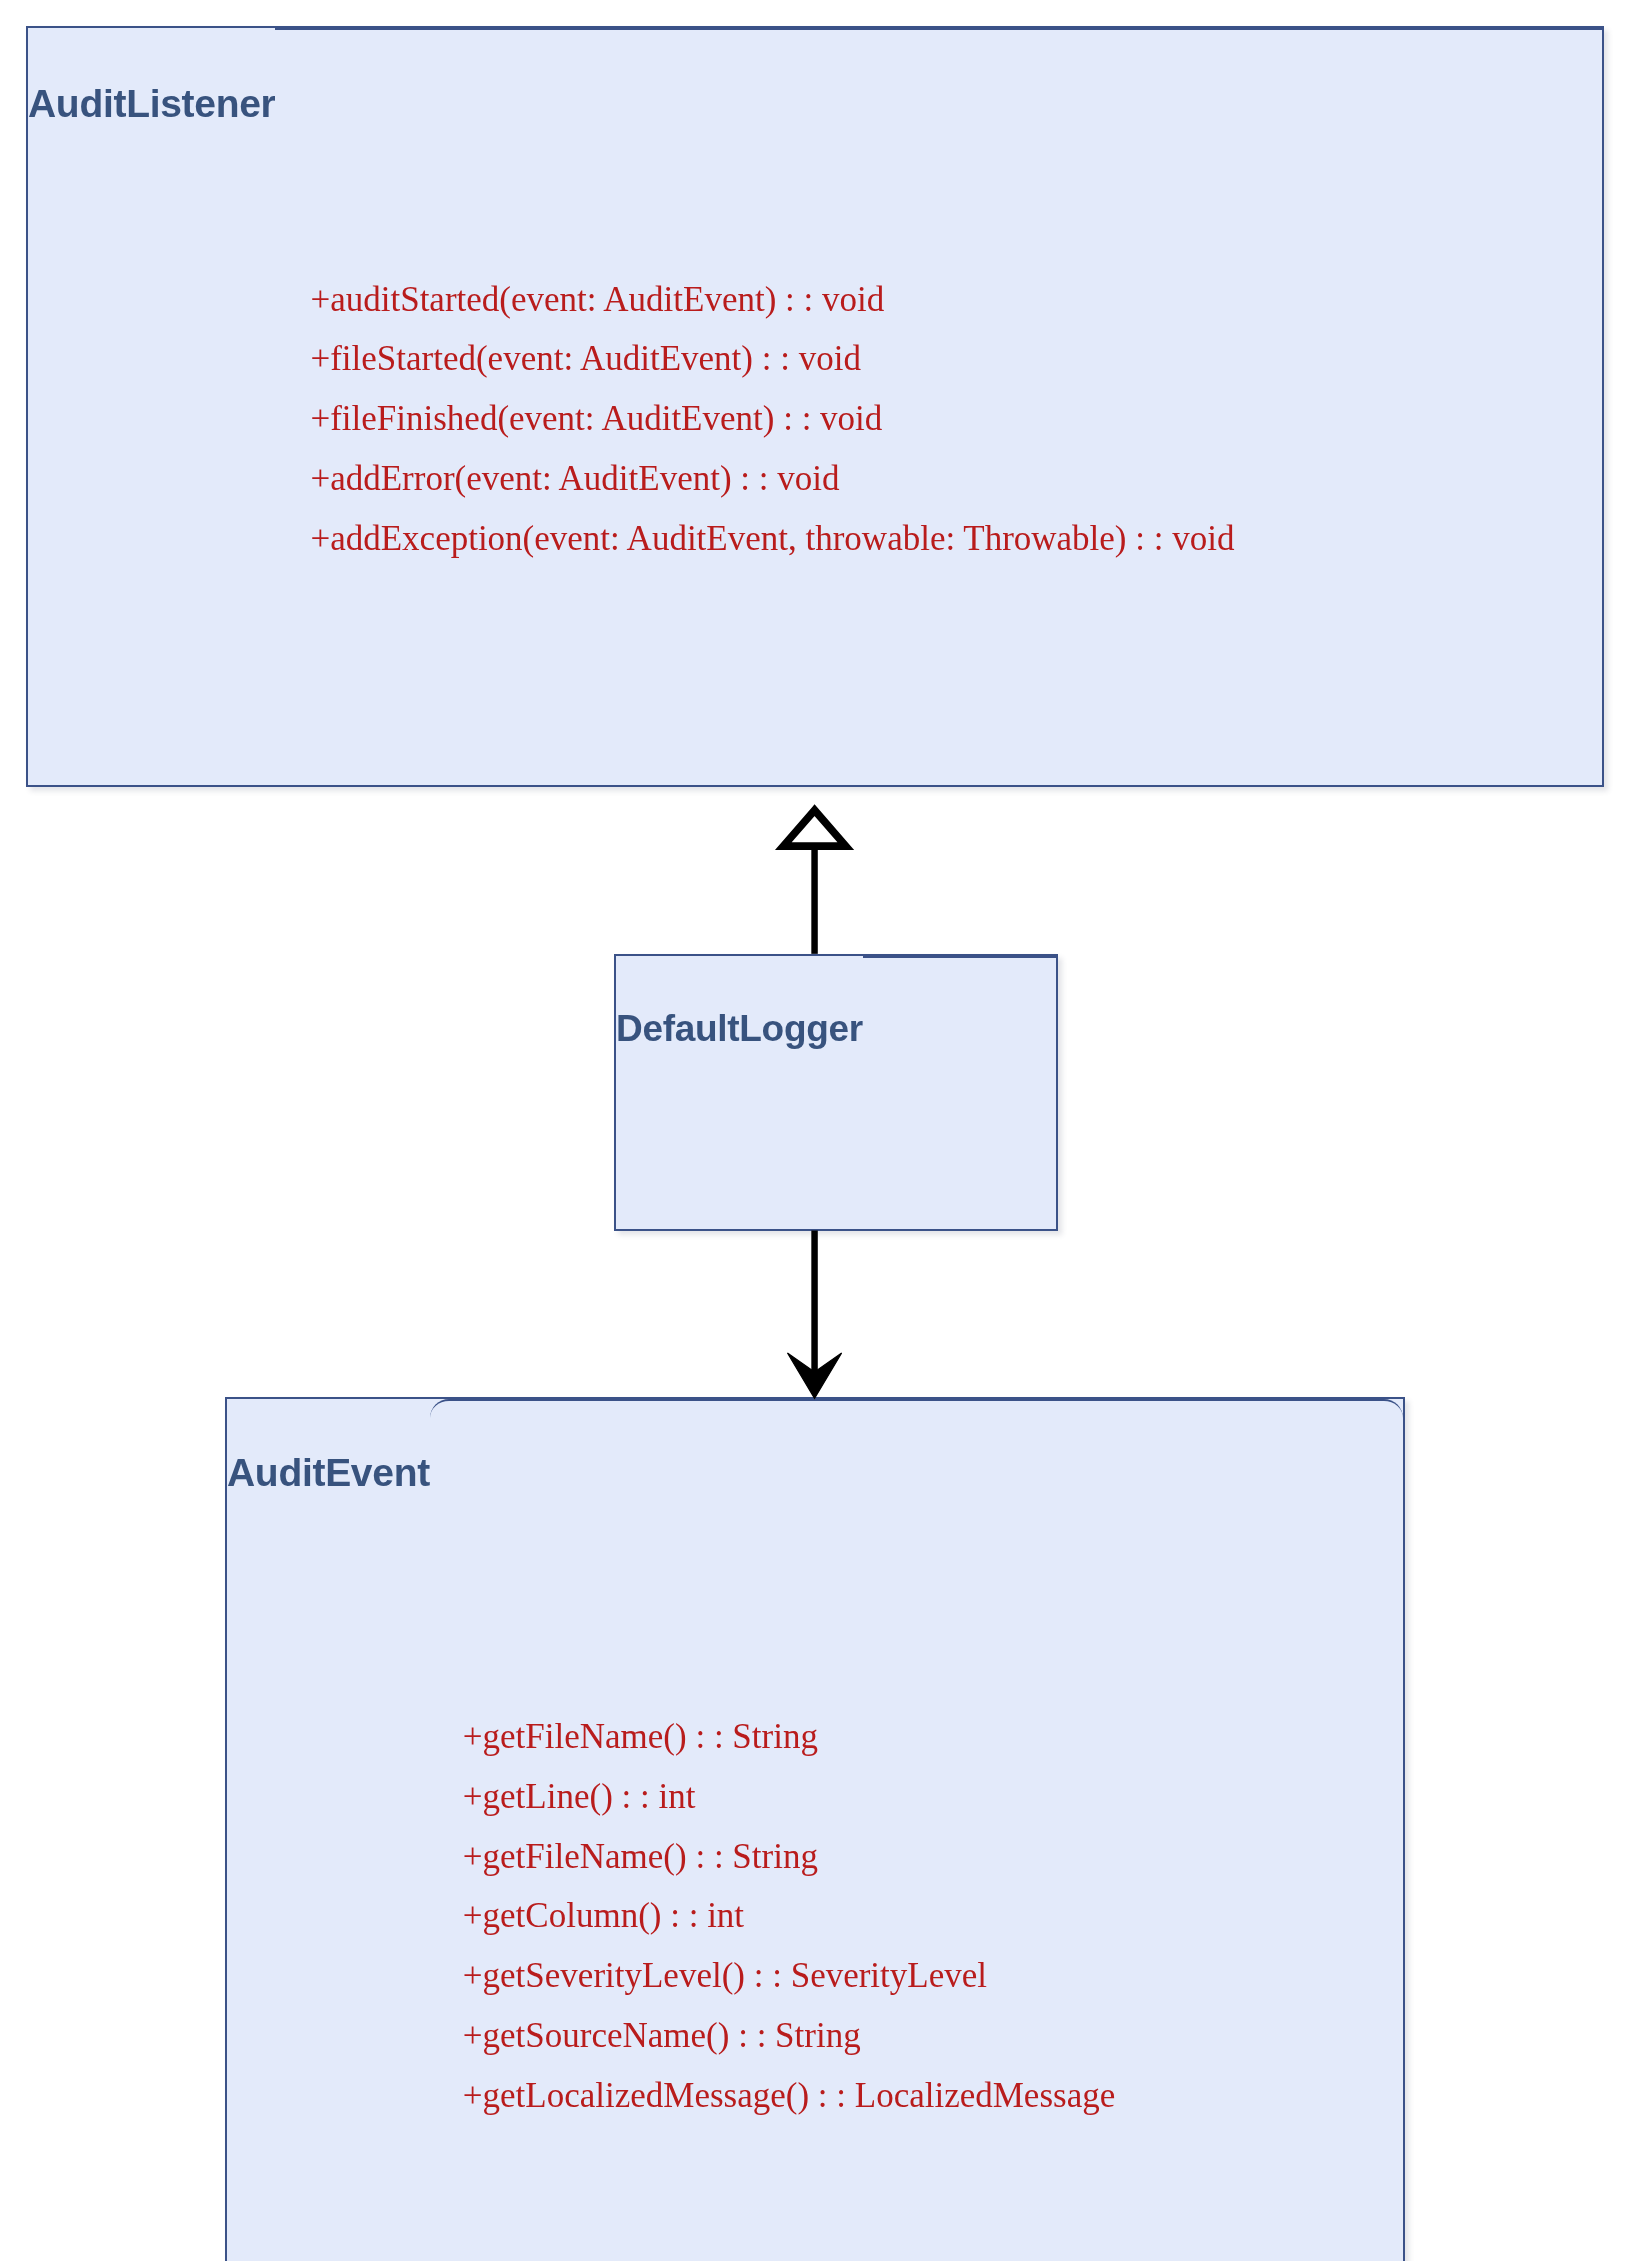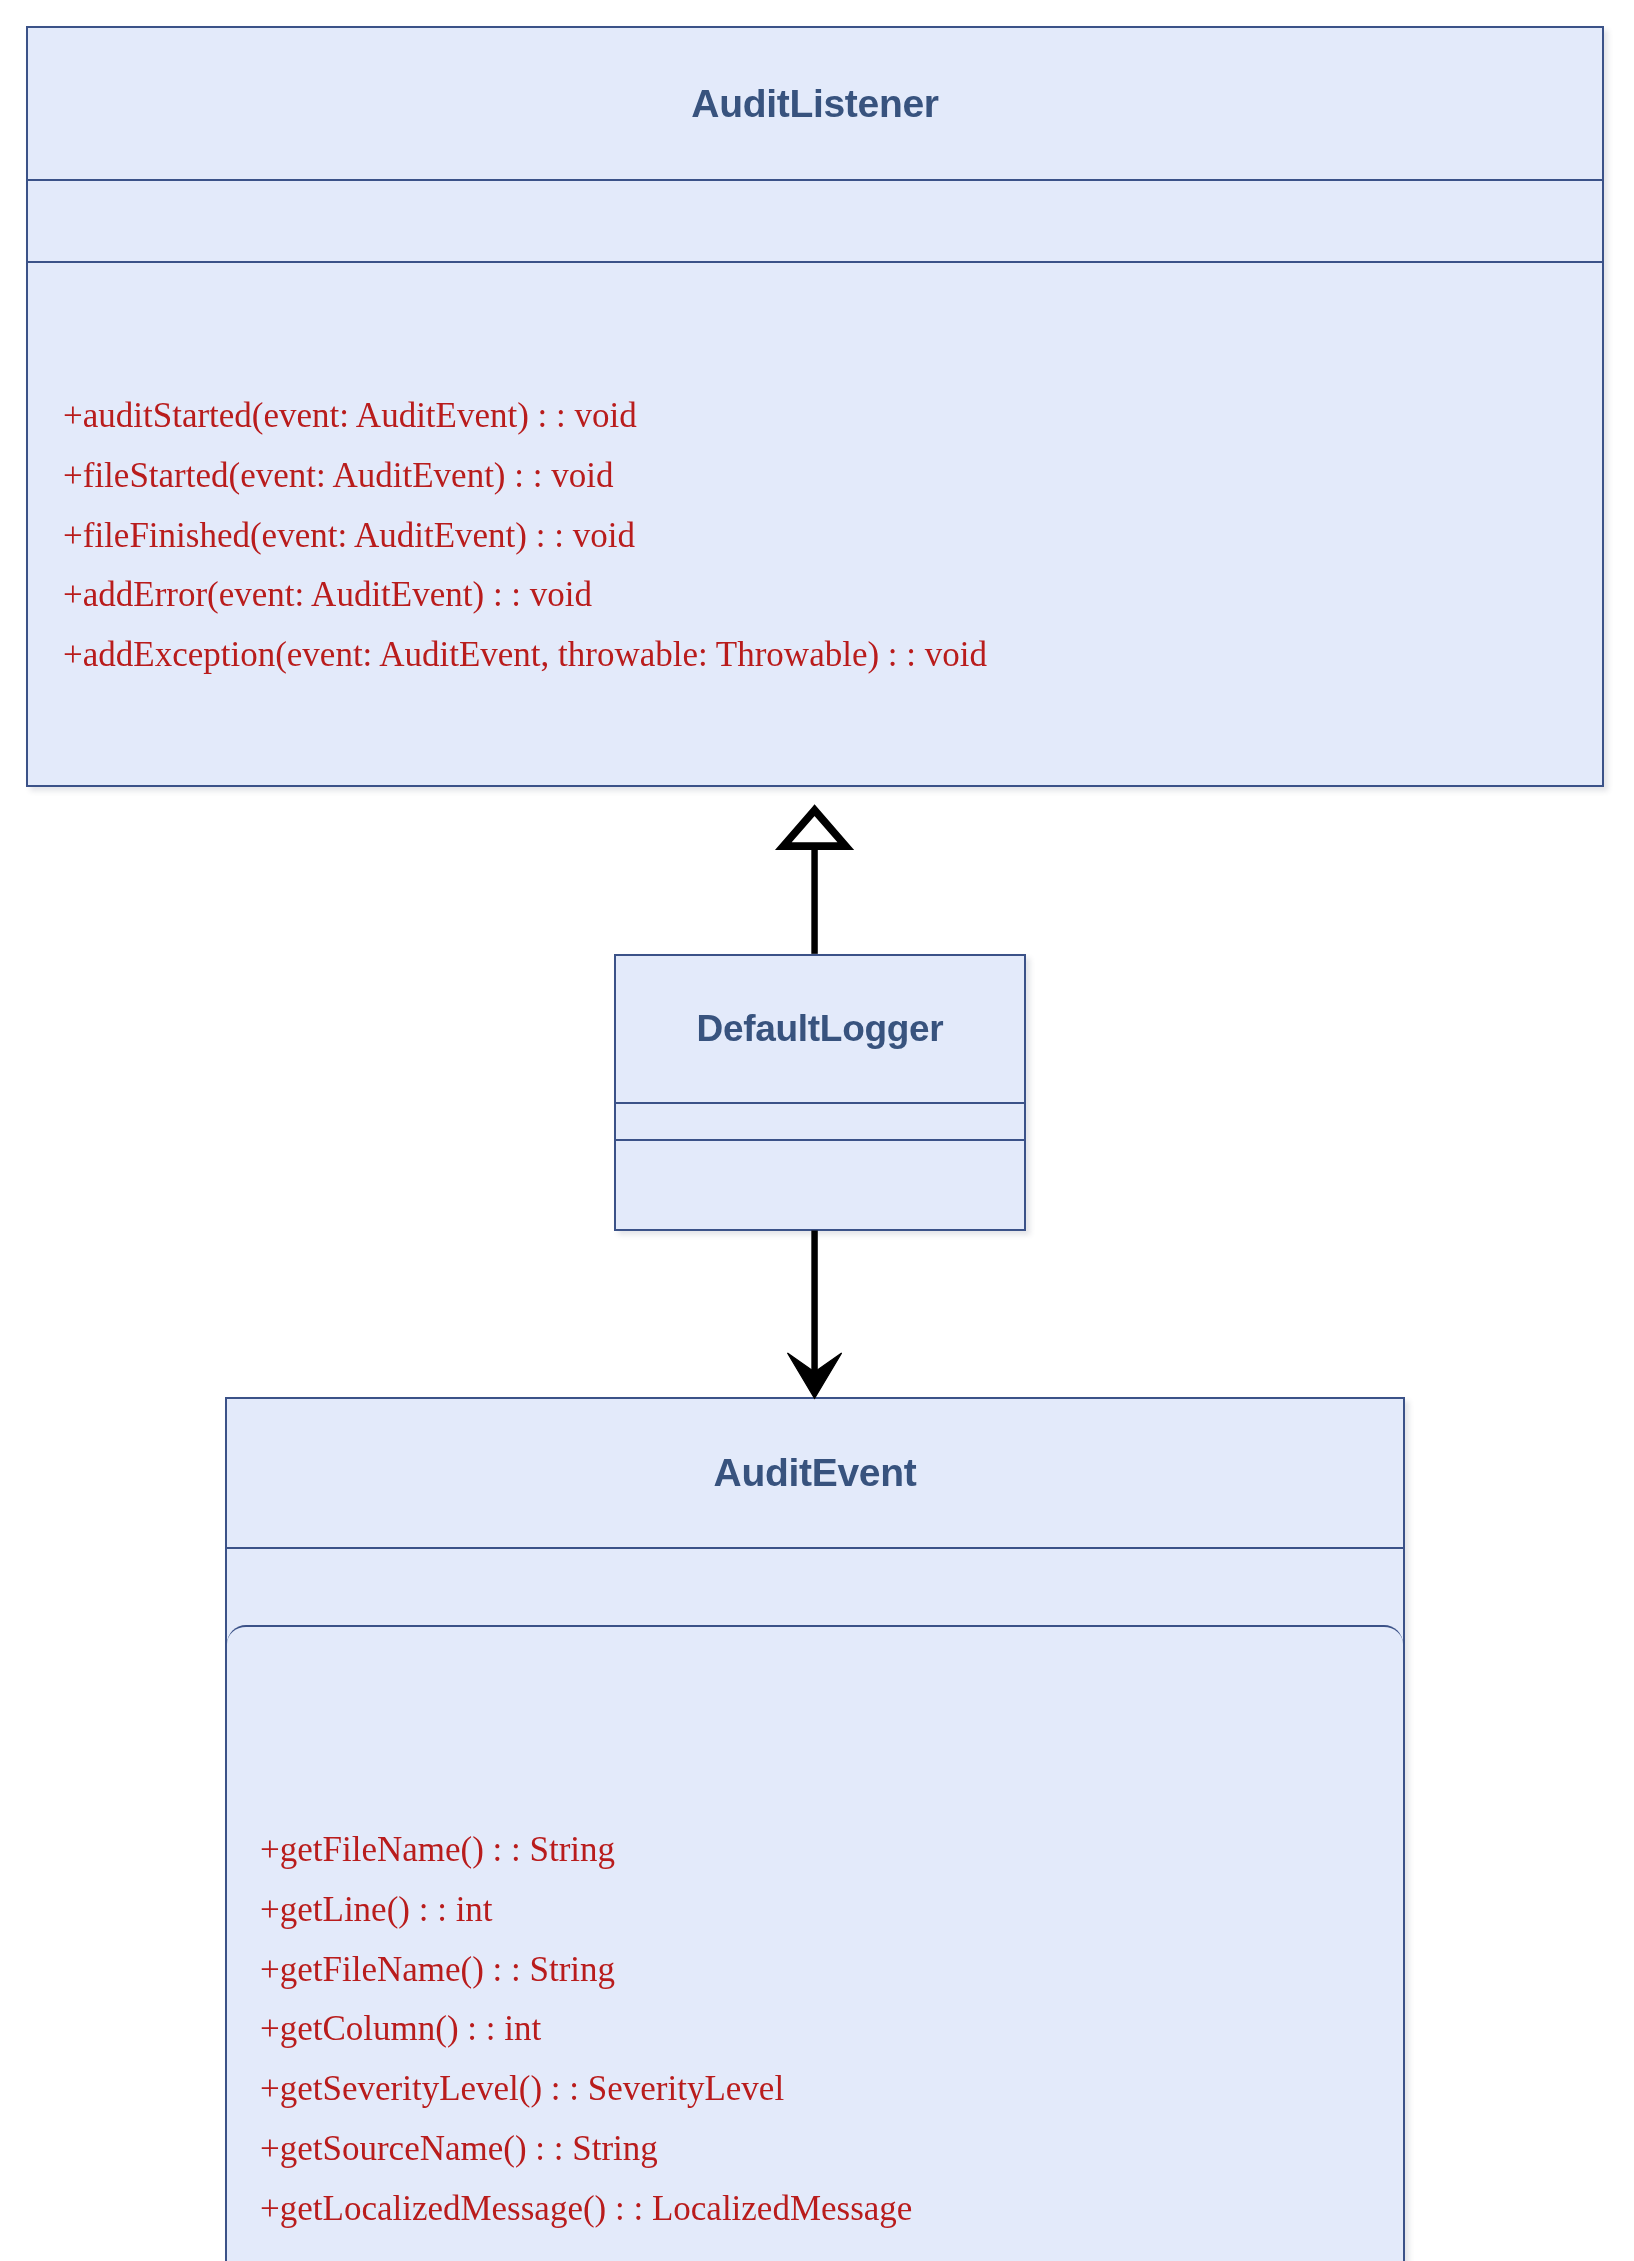--- a/index.html
+++ b/index.html
@@ -24,21 +24,21 @@
   }
 
   
   .uml-class {
     position: absolute;
     box-sizing: border-box;
     background: #e3eafa;
     border: 2.9px solid #3b5288;
     box-shadow: 3.5px 4.1px 5.3px rgba(80, 90, 110, 0.16);
     display: flex;
-    flex-direction: column;
+    flex-direction: row;
   }
 
   .uml-compartment {
     box-sizing: border-box;
     background: #e3eafa;
     position: relative;
   }
 
   .uml-compartment.divider-top {
     border-top: 2.9px solid #3b5288;
@@ -86,21 +86,21 @@
   #class-auditlistener .c-methods { flex: 1 1 auto; padding: 22.4px 0 0 35px; }
   #class-auditlistener .uml-title { font-size: 39px; }
   #class-auditlistener .uml-member {
     font-size: 35px;
     padding: 12.4px 0;
   }
 
   #class-defaultlogger {
     left: 614px;
     top: 954px;
-    width: 412px;
+    width: 444px;
     height: 277px;
   }
   #class-defaultlogger .c-title   { height: 146px; }
   #class-defaultlogger .c-attrs   { height: 37px; }
   #class-defaultlogger .c-methods { flex: 1 1 auto; }
   #class-defaultlogger .uml-title { font-size: 37px; }
 
   #class-auditevent {
     left: 225px;
     top: 1397px;

